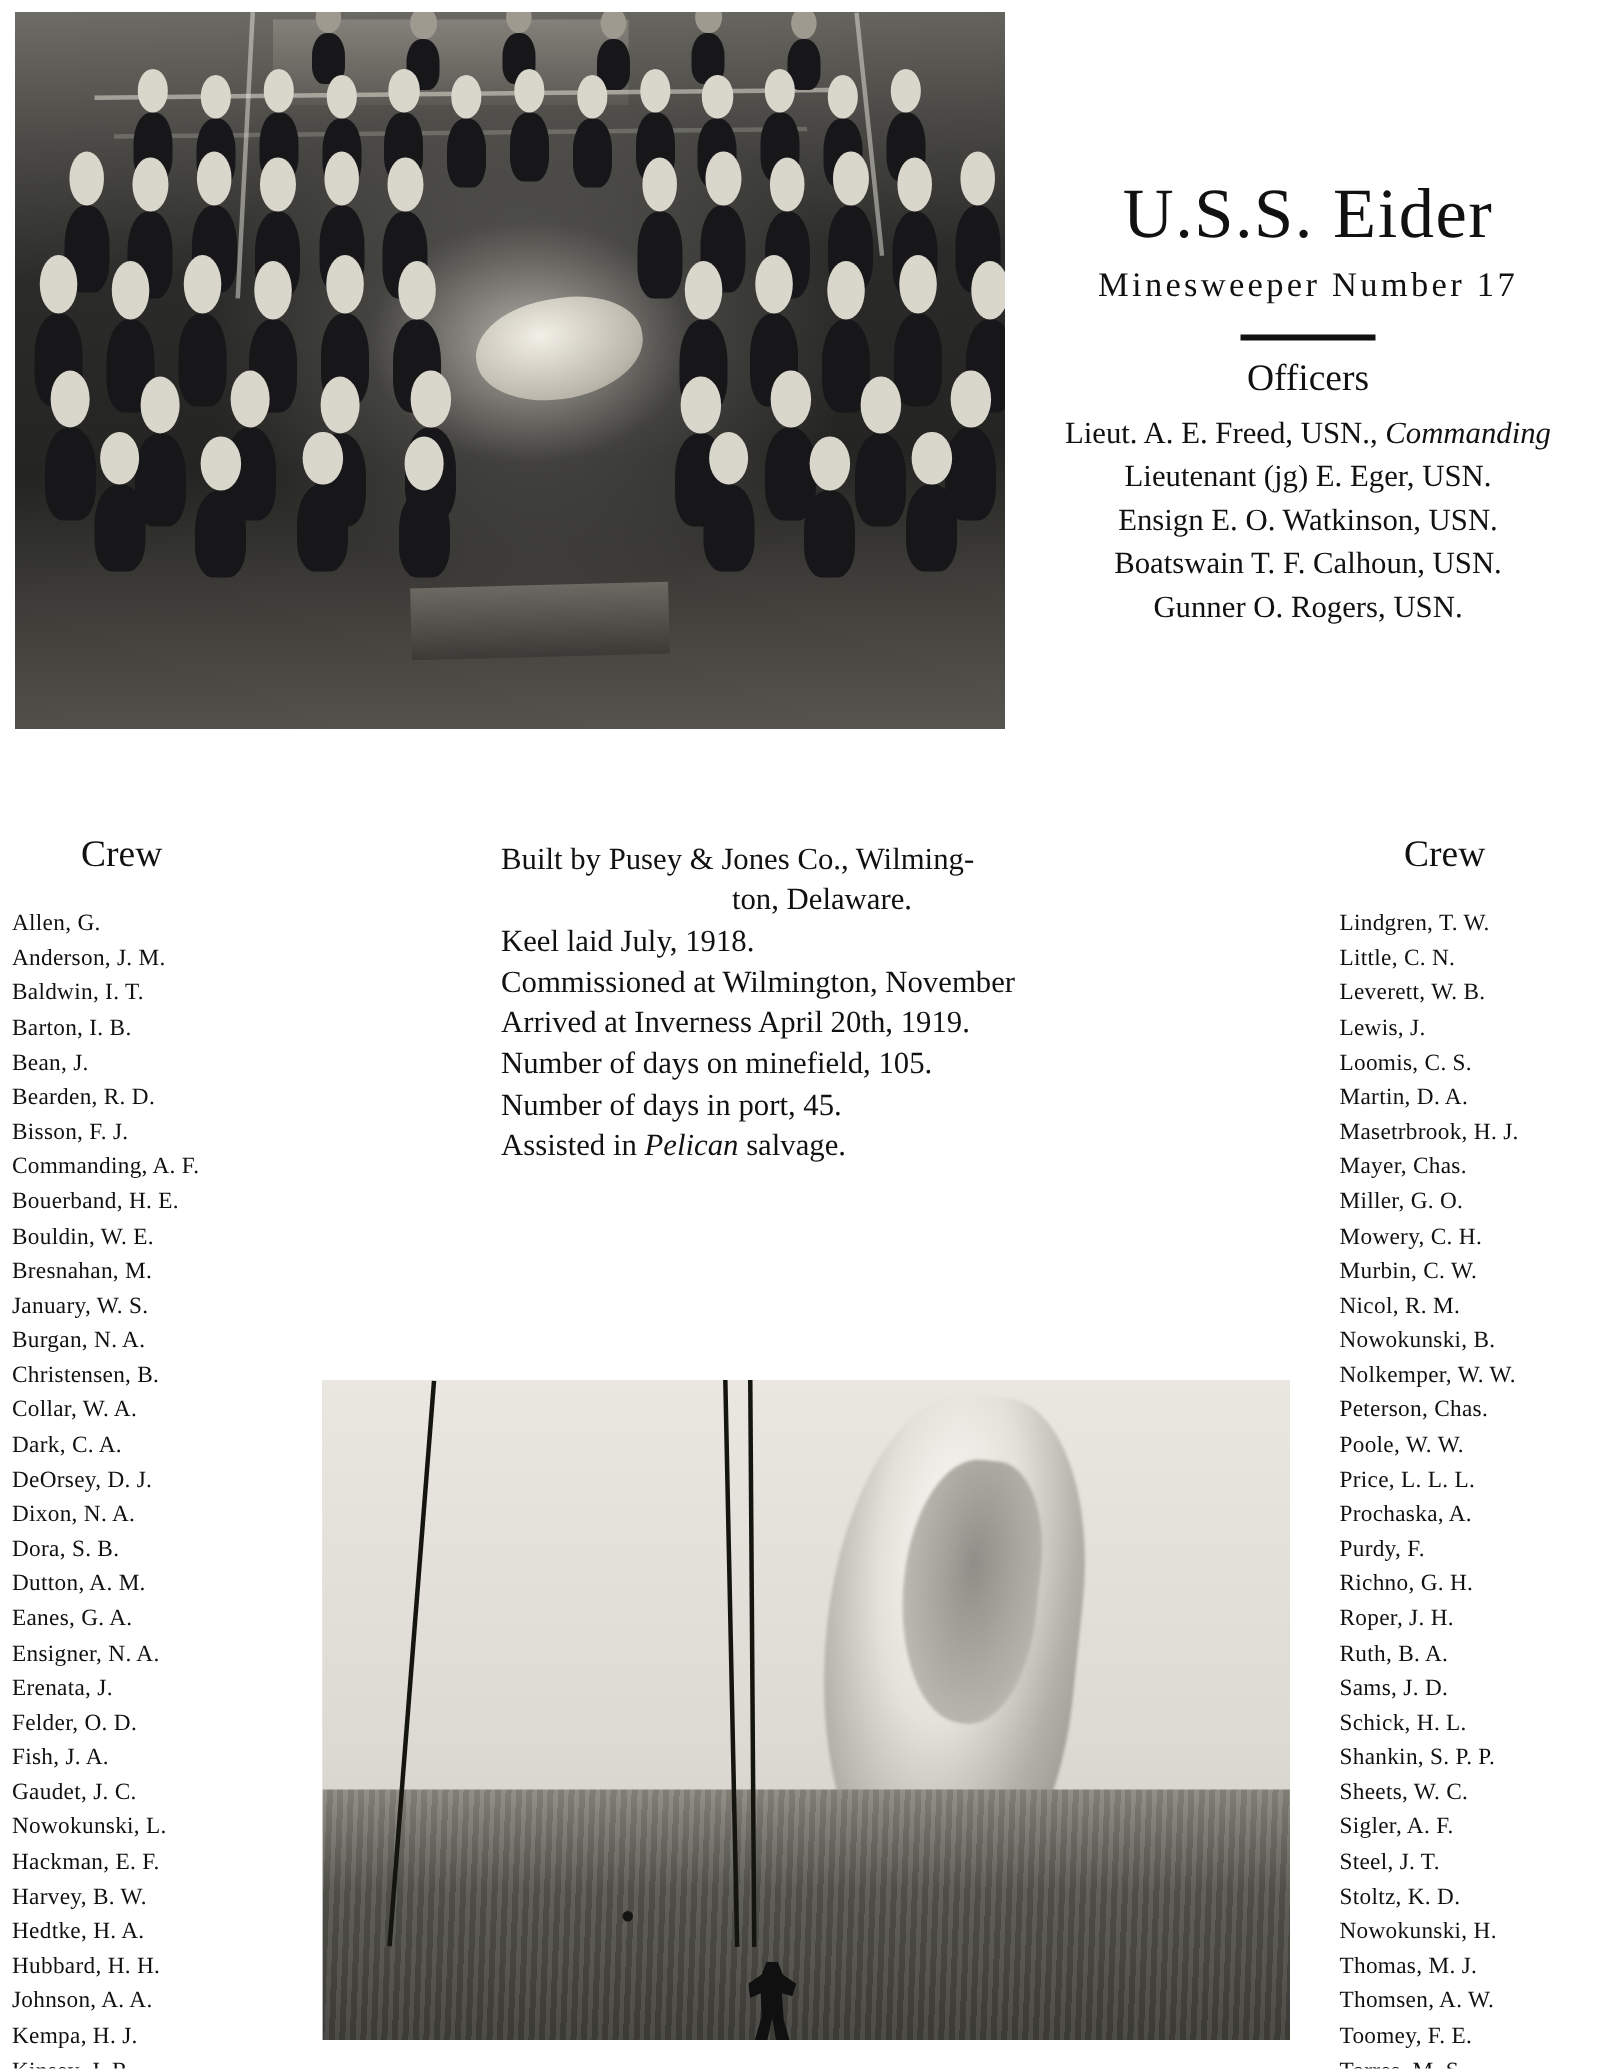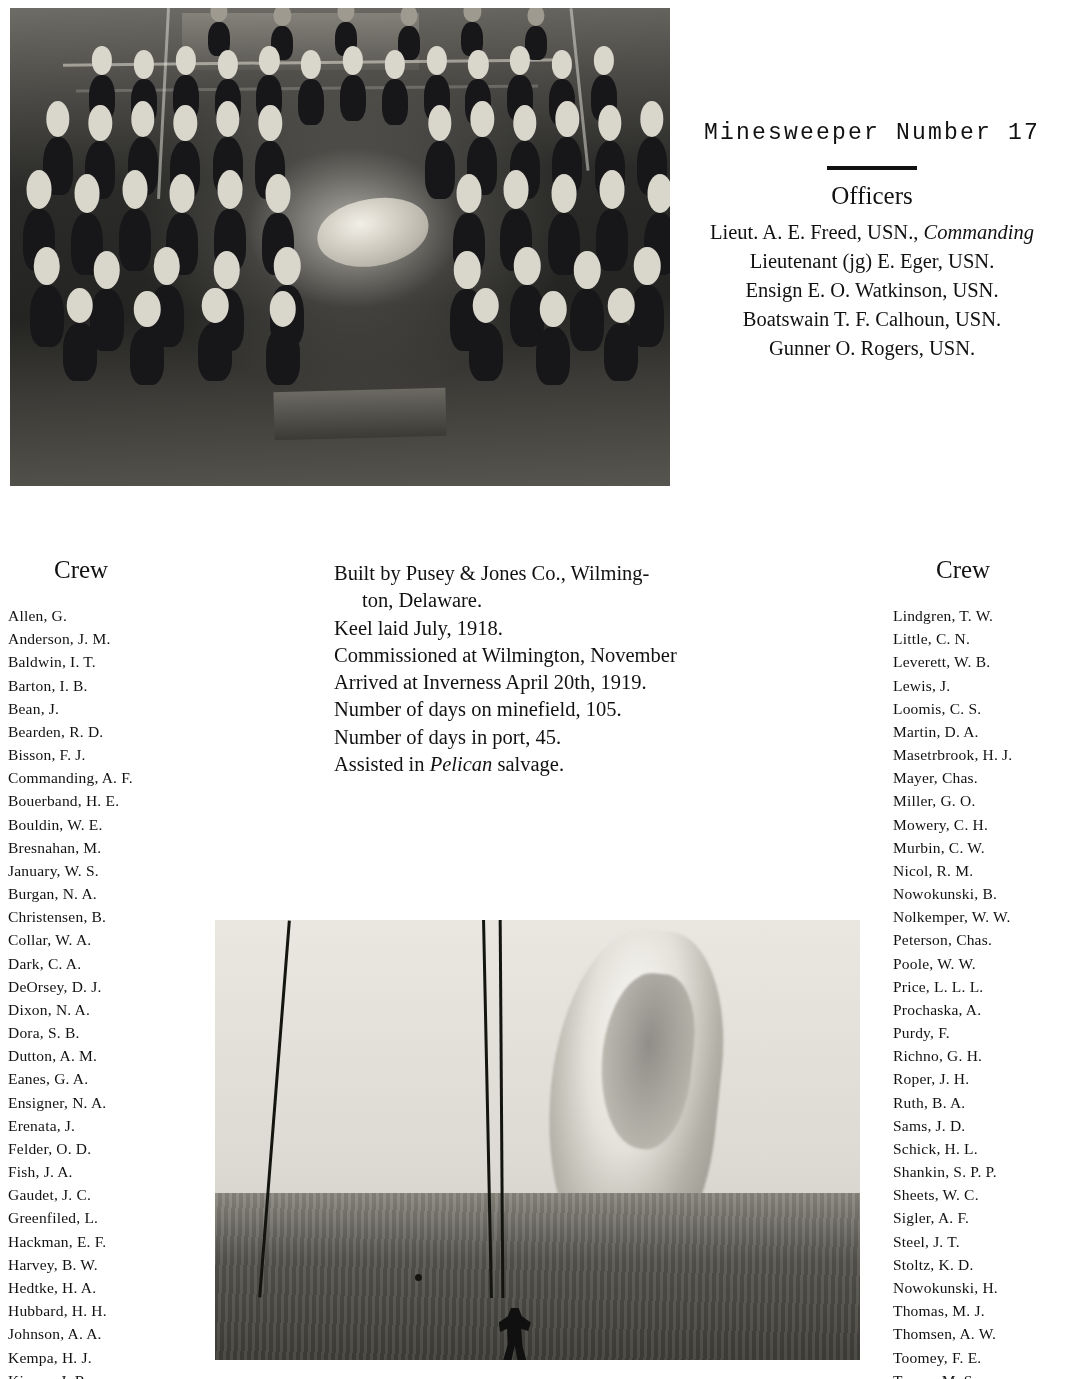--- a/index.html
+++ b/index.html
@@ -111,21 +111,20 @@
     font-size: 47px;
     letter-spacing: 1px;
     font-weight: normal;
     margin: 0 0 10px 0;
     line-height: 1;
   }
   .ship-subtitle {
     font-size: 23px;
     letter-spacing: 2.2px;
     margin: 0 0 20px 0;
-    font-family: Liberation Mono, monospace;
   }
   .rule {
     width: 90px;
     height: 4px;
     background: #111;
     margin: 14px auto 12px auto;
   }
   .officers-heading {
     font-size: 25px;
     margin: 0 0 8px 0;
@@ -161,21 +160,21 @@
   
   .facts {
     position: absolute;
     left: 334px;
     top: 560px;
     width: 400px;
     font-size: 20.5px;
     line-height: 1.33;
   }
   .facts p { margin: 0; }
-  .facts .indent { padding-left: 28px; }
+  .facts .indent { padding-left: 28px; text-align: center; }
   .facts em { font-style: italic; }
 
   
   .blast-photo {
     position: absolute;
     left: 215px;
     top: 920px;
     width: 645px;
     height: 440px;
     background: #cfcdc6;
@@ -313,20 +312,21 @@
       <div class="sailor" style="left: 18.25%; top: 66.8%; width: 34px; height: 58px;"></div>
       <div class="sailor" style="left: 28.5%; top: 66%; width: 34px; height: 58px;"></div>
       <div class="sailor" style="left: 38.75%; top: 66.8%; width: 34px; height: 58px;"></div>
       <div class="sailor" style="left: 69.5%; top: 66%; width: 34px; height: 58px;"></div>
       <div class="sailor" style="left: 79.75%; top: 66.8%; width: 34px; height: 58px;"></div>
       <div class="sailor" style="left: 90%; top: 66%; width: 34px; height: 58px;"></div>
     </div>
 </div>
 
 <div class="ship-header">
+  <h1 class="ship-title">U.S.S. Eider</h1>
   <div class="ship-subtitle">Minesweeper Number 17</div>
   <div class="rule"></div>
   <div class="officers-heading">Officers</div>
   <div id="officers-list">
       <div class="officer-line"><span>Lieut. A. E. Freed, USN.,</span> <em>Commanding</em></div>
       <div class="officer-line"><span>Lieutenant (jg) E. Eger, USN.</span></div>
       <div class="officer-line"><span>Ensign E. O. Watkinson, USN.</span></div>
       <div class="officer-line"><span>Boatswain T. F. Calhoun, USN.</span></div>
       <div class="officer-line"><span>Gunner O. Rogers, USN.</span></div>
     </div>
@@ -355,21 +355,21 @@
     <div>DeOrsey, D. J.</div>
     <div>Dixon, N. A.</div>
     <div>Dora, S. B.</div>
     <div>Dutton, A. M.</div>
     <div>Eanes, G. A.</div>
     <div>Ensigner, N. A.</div>
     <div>Erenata, J.</div>
     <div>Felder, O. D.</div>
     <div>Fish, J. A.</div>
     <div>Gaudet, J. C.</div>
-    <div>Greenfiled, L.</div>
+    <div>Nowokunski, L.</div>
     <div>Hackman, E. F.</div>
     <div>Harvey, B. W.</div>
     <div>Hedtke, H. A.</div>
     <div>Hubbard, H. H.</div>
     <div>Johnson, A. A.</div>
     <div>Kempa, H. J.</div>
     <div>Kinsey, J. R.</div>
   </div>
 <div class="crew-col right" id="crew-right">
     <div>Lindgren, T. W.</div>

